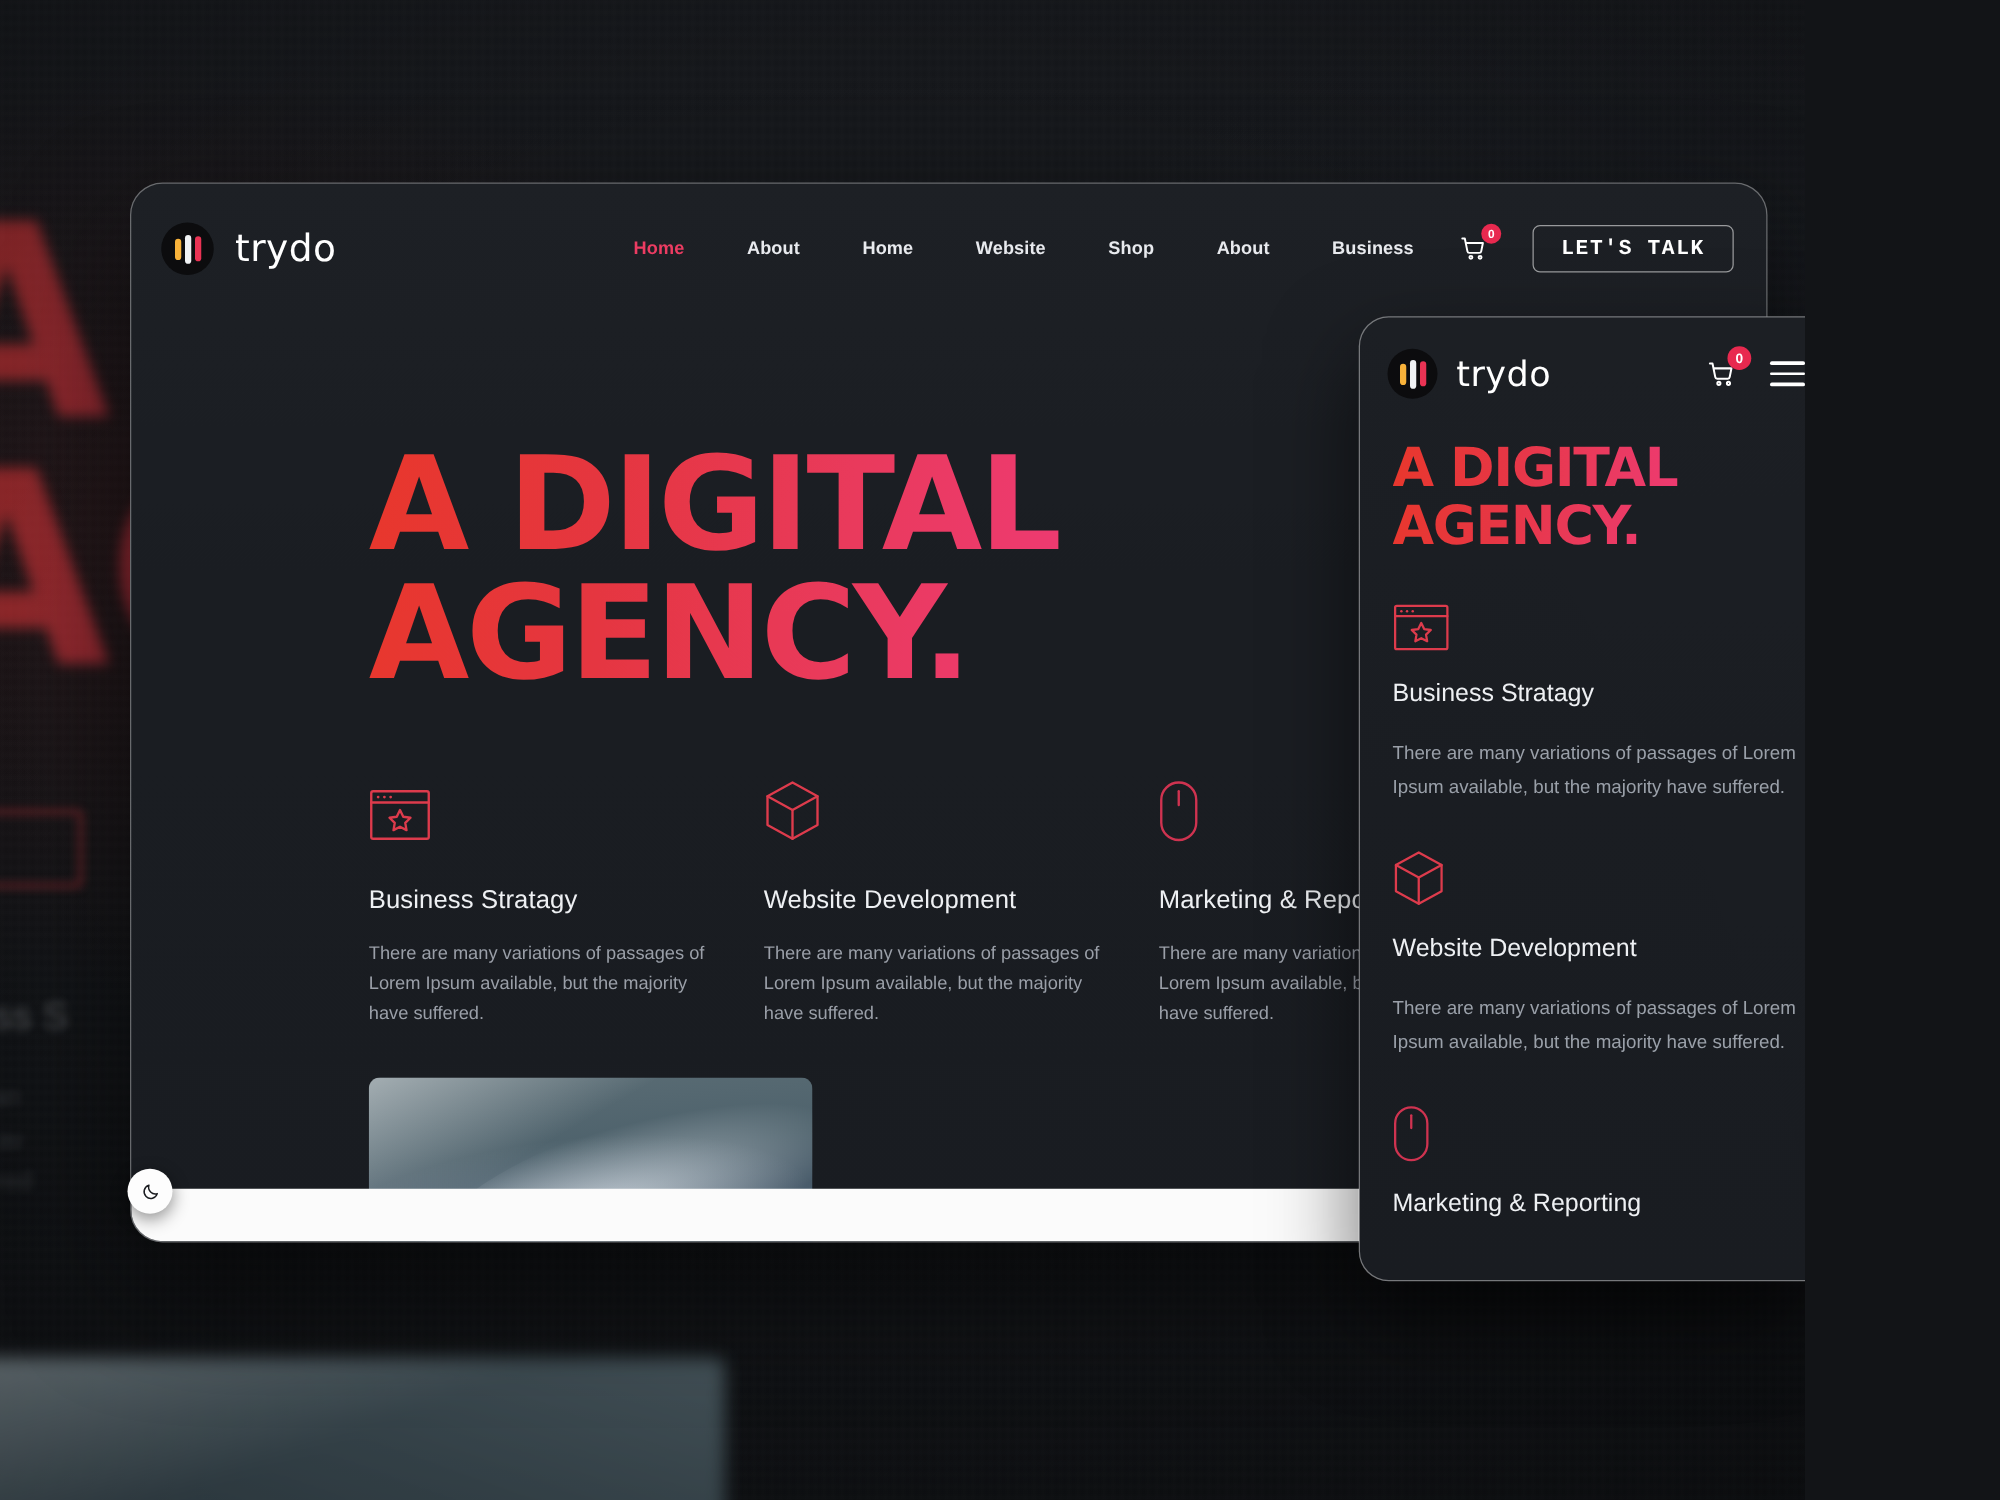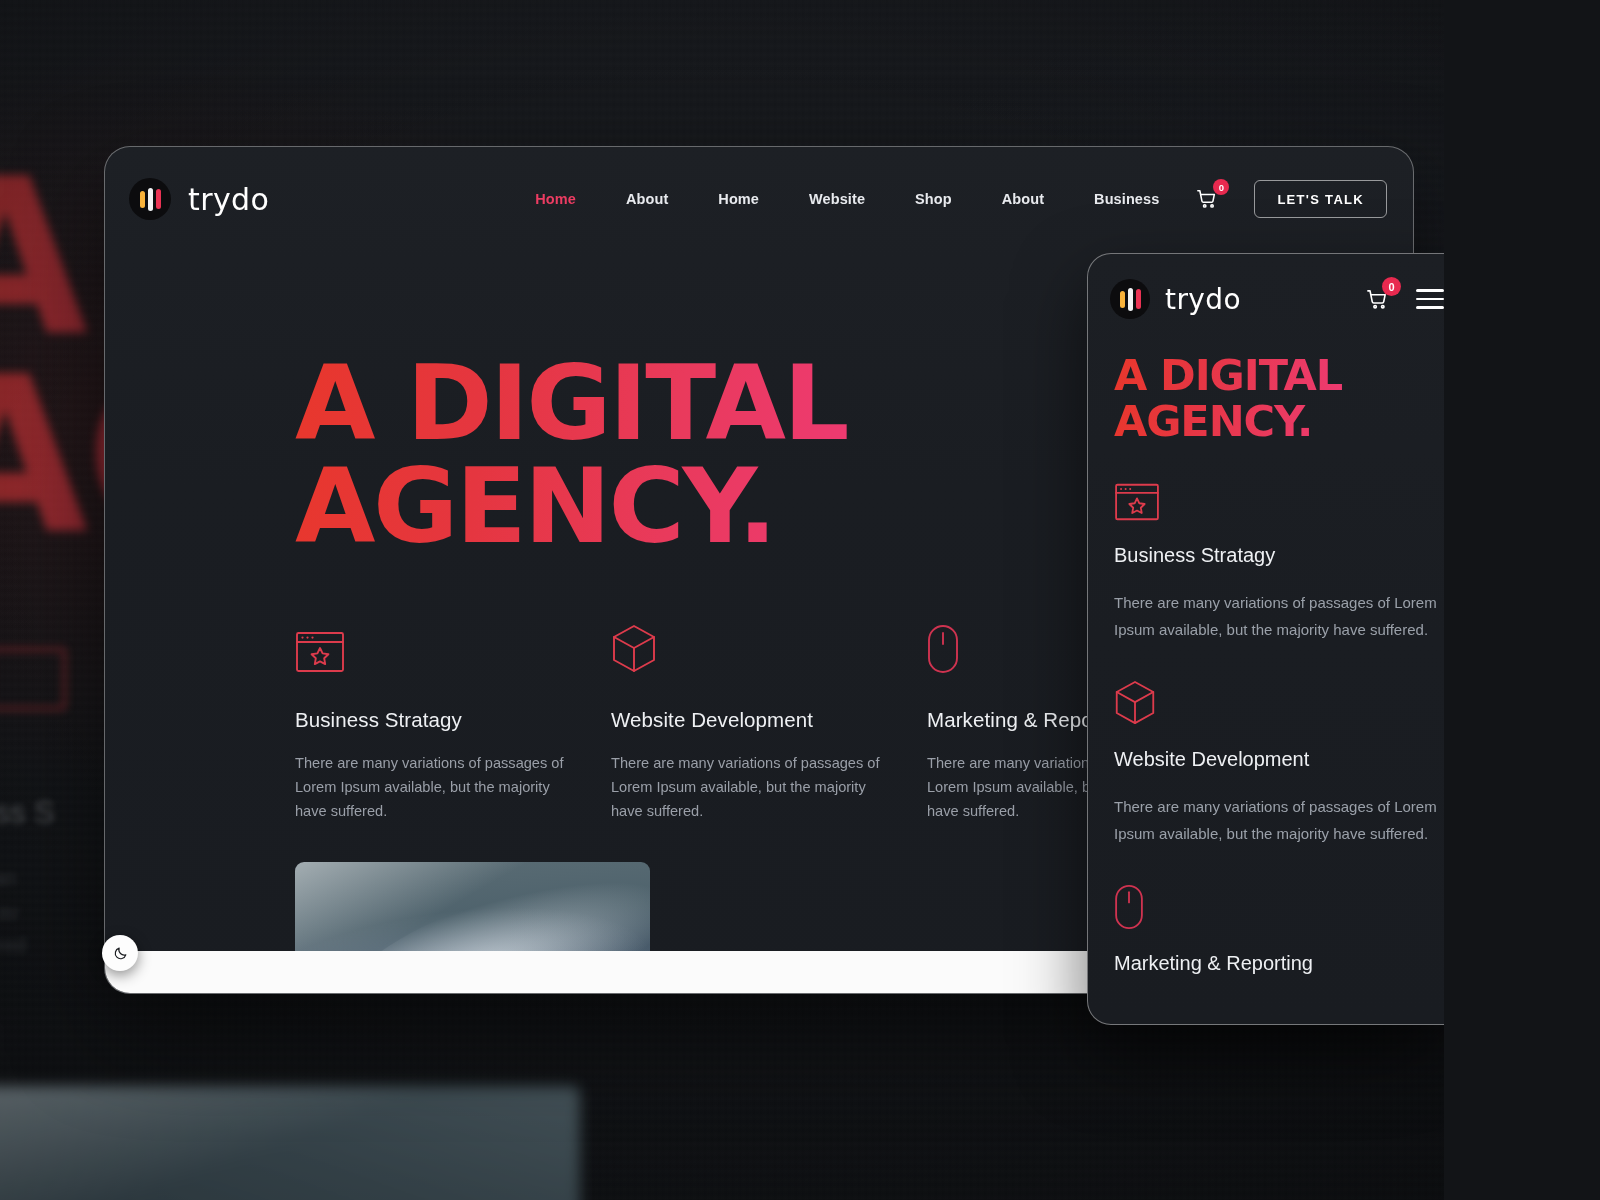--- a/index.html
+++ b/index.html
@@ -78,22 +78,22 @@
   .brand-name{font-size:30px;color:#fff;font-weight:400;letter-spacing:.4px;font-family:"DejaVu Sans",sans-serif;}
 
   .desk-nav{margin-left:auto;display:flex;align-items:center;gap:0;}
   .nav-links{display:flex;align-items:center;gap:16px;}
   .nav-links a{color:#e8eaee;font-size:14.5px;font-weight:700;text-decoration:none;padding:0 17px;letter-spacing:.1px;}
   .nav-links a.active{color:#ec3c62;}
   .cart-wrap{position:relative;margin:0 10px 0 18px;width:26px;height:26px;display:flex;align-items:center;justify-content:center;}
   .badge{position:absolute;top:-7px;right:-9px;min-width:16px;height:16px;border-radius:50%;
     background:#e8294f;color:#fff;font-size:9.5px;font-weight:700;display:flex;align-items:center;justify-content:center;padding:0 3px;}
   .talk-btn{margin-left:24px;height:38px;padding:0 22px;border:1px solid rgba(255,255,255,.55);
-    border-radius:6px;background:transparent;color:#fff;font-size:13px;font-weight:700;letter-spacing:1.3px;
-    display:flex;align-items:center;cursor:pointer;font-family:Liberation Sans, sans-serif;}
+    border-radius:6px;background:transparent;color:#fff;font-size:17px;font-weight:700;letter-spacing:1.3px;
+    display:flex;align-items:center;cursor:pointer;font-family:Liberation Mono, monospace;}
 
   
   .hero{position:absolute;left:190px;top:205px;}
   .hero h1{
     font-size:104px;line-height:.99;font-weight:900;letter-spacing:-2.6px;
     font-family:"DejaVu Sans", sans-serif;
     background:linear-gradient(97deg,#e8372c 0%,#e53640 34%,#e93a5c 68%,#ee3a72 100%);
     -webkit-background-clip:text;background-clip:text;color:transparent;
   }
 

